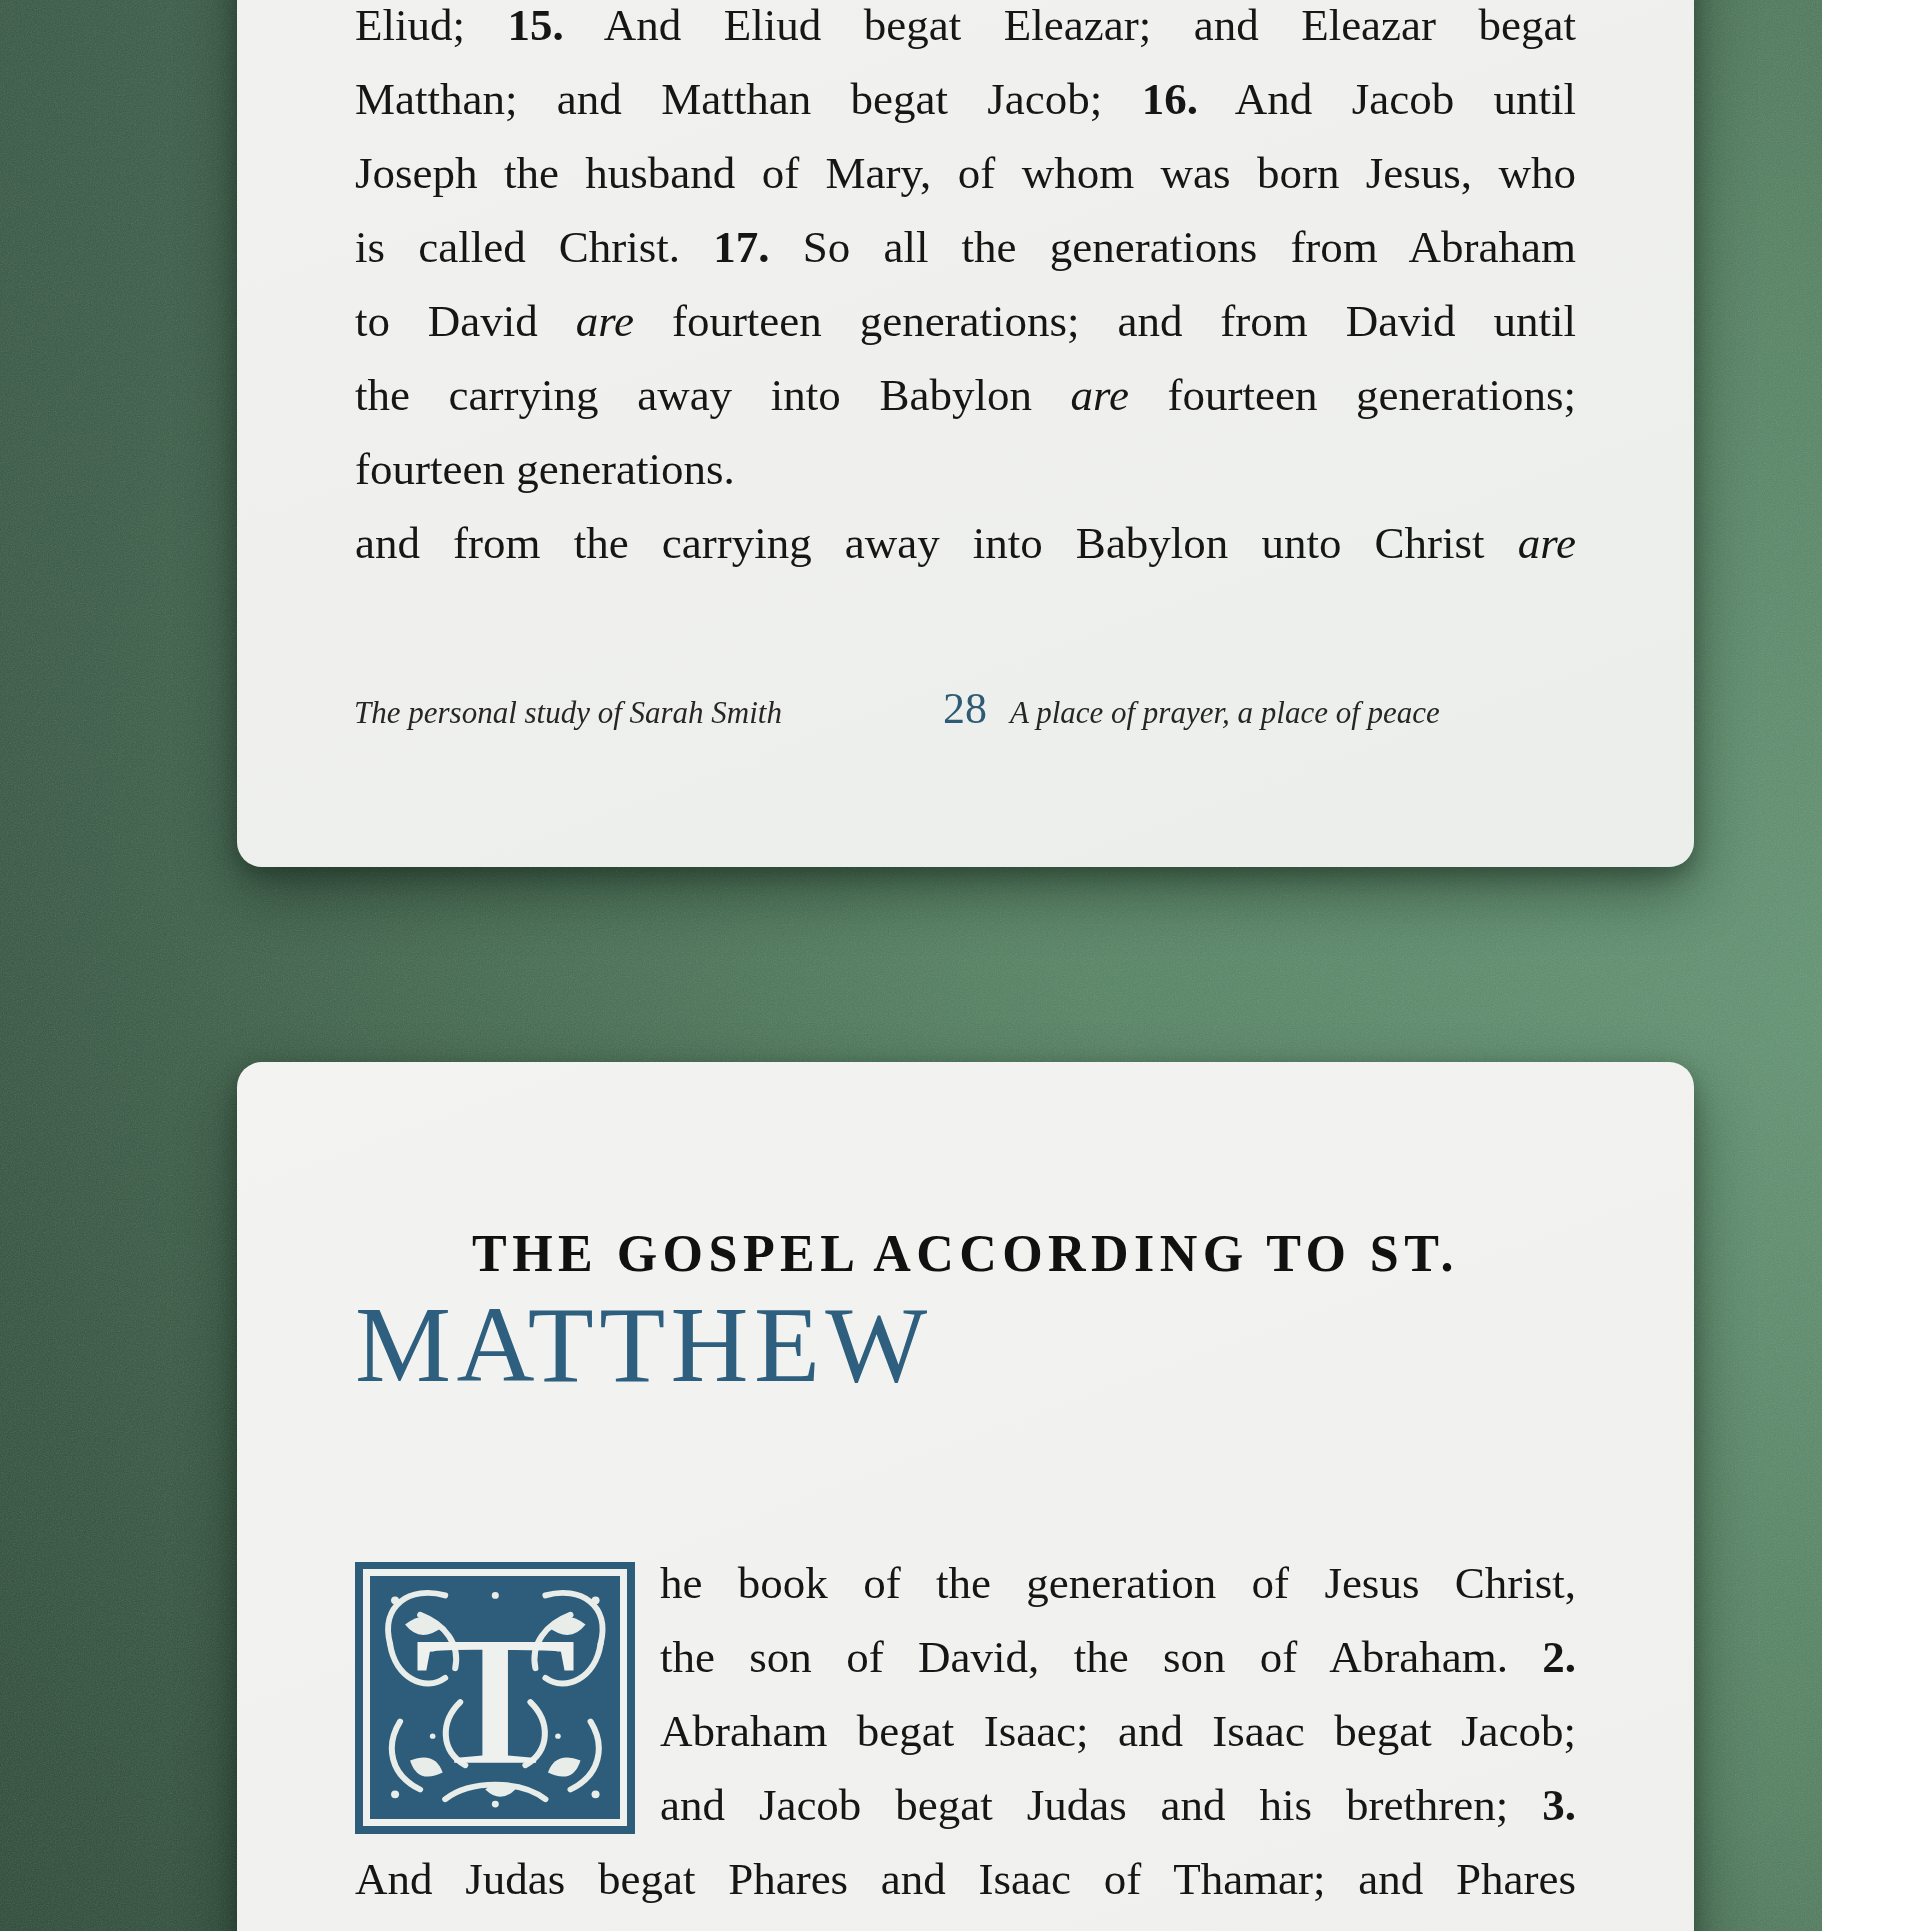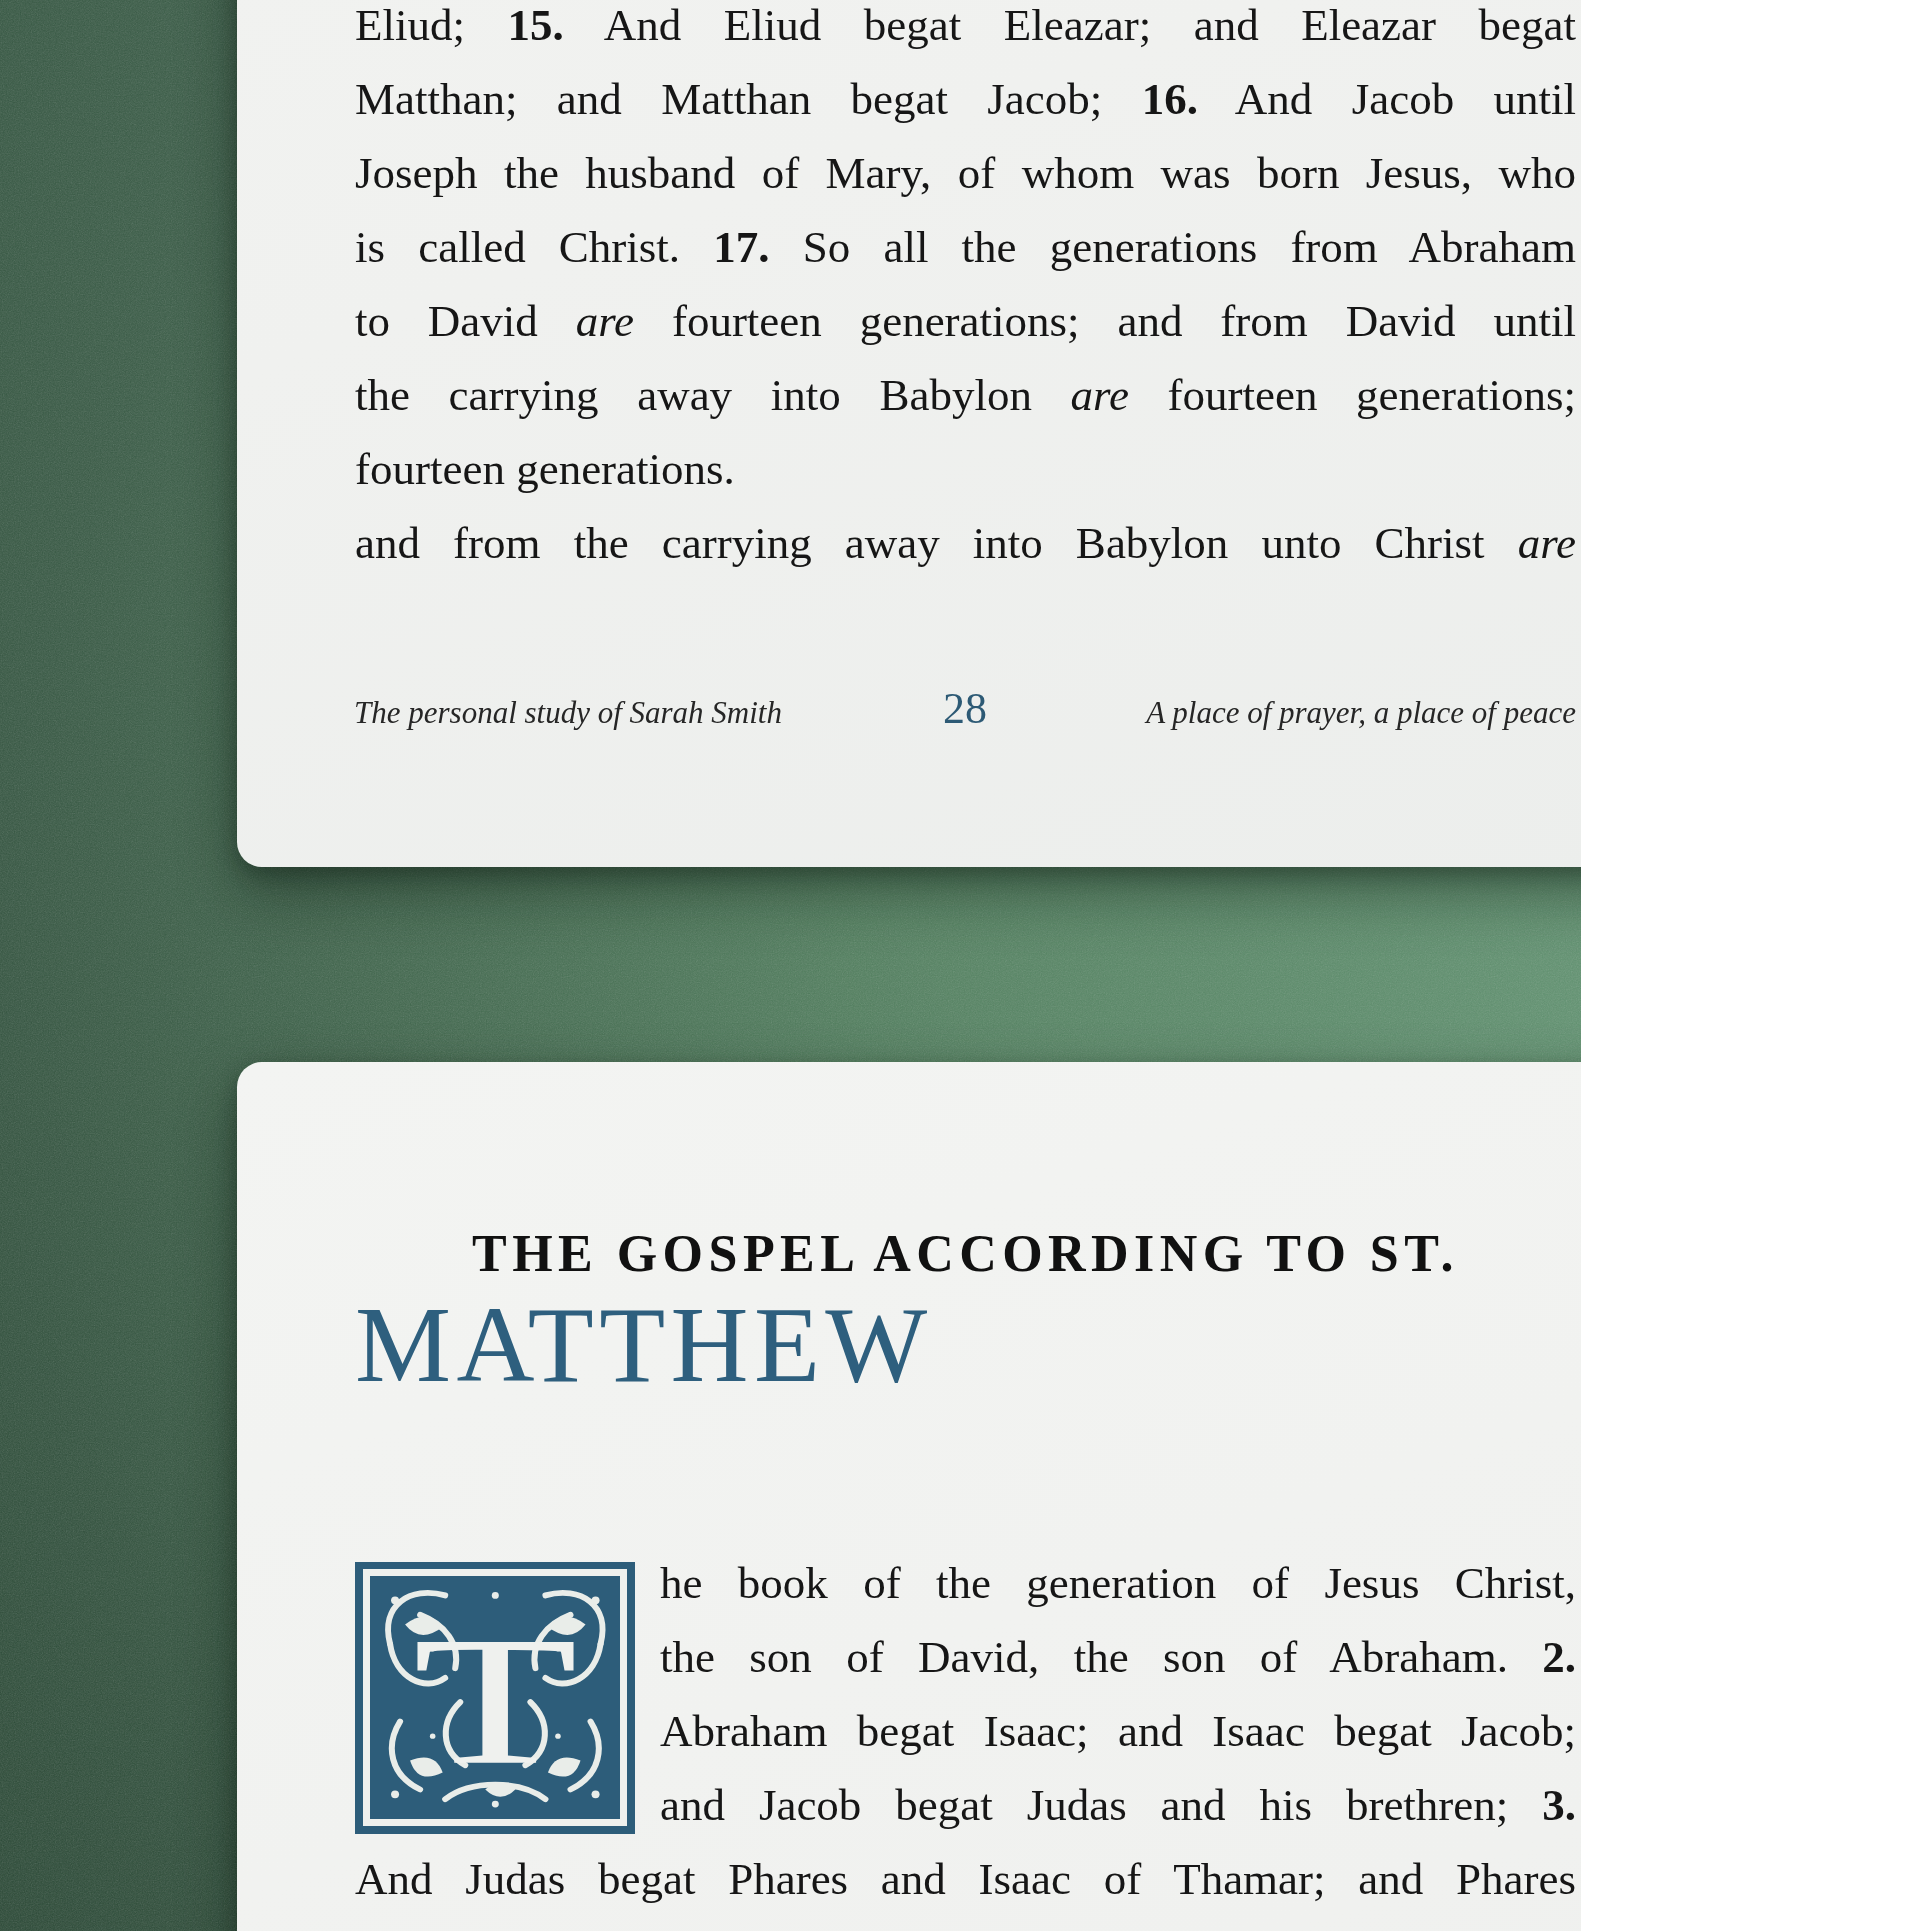--- a/index.html
+++ b/index.html
@@ -1,17 +1,17 @@
 <!DOCTYPE html>
 <html><head>
 <meta charset="utf-8">
 <style>
   html,body{margin:0;padding:0;}
   body{width:1931px;height:1931px;overflow:hidden;font-family:"Liberation Serif","DejaVu Serif",serif;}
-  .stage{position:relative;width:1581px;height:1931px;overflow:hidden;
+  .stage{position:relative;width:1822px;height:1931px;overflow:hidden;
     background:
       linear-gradient(52deg, rgba(12,34,20,.30) 0%, rgba(12,34,20,.12) 30%, rgba(0,0,0,0) 55%),
       radial-gradient(150% 125% at 102% 52%, #629472 0%, #538160 32%, #3c5f49 68%, #2f503c 100%);
   }
   .grain{position:absolute;inset:0;z-index:1;pointer-events:none;}
   .page{position:absolute;left:237px;width:1457px;height:1738px;z-index:2;
     background:linear-gradient(160deg,#f3f4f2 0%,#f0f1ef 55%,#ecEEec 100%);
     border-radius:25px;
     box-shadow:0 25px 58px rgba(8,22,13,.42), 0 7.7px 19.3px rgba(8,22,13,.28);
     box-sizing:border-box;padding:0 118px;}
@@ -19,21 +19,21 @@
   .page2{top:1062px;}
   .p1-body{padding-top:859px;}
   .line{font-size:45px;line-height:74px;color:#161616;
     text-align:justify;text-align-last:justify;}
   .line.last{text-align:justify;text-align-last:left;}
   .vn{font-weight:bold;}
   .it{font-style:italic;}
   .footer{position:absolute;left:117px;right:118px;bottom:133px;
     display:grid;grid-template-columns:1fr auto 1fr;align-items:baseline;}
   .footer .f-left,.footer .f-right{font-style:italic;font-size:31px;color:#262626;}
-  .footer .f-right{text-align:right;}
+  .footer .f-right{text-align:left;}
   .footer .f-num{font-size:44px;color:#2d5a75;padding:0 23px;}
   .kicker{margin-top:166px;text-align:center;font-weight:bold;font-size:52px;line-height:1;
     letter-spacing:.105em;color:#111111;white-space:nowrap;}
   .book-title{margin-top:8px;text-align:left;font-weight:normal;font-size:108px;line-height:1.05;
     letter-spacing:.05em;color:#2e5f7e;white-space:nowrap;}
   .p2-body{margin-top:145px;}
   .dropcap{float:left;width:280px;height:272px;margin:15.4px 25px 7.7px 0;
     background:#2d5d7a;padding:7.7px;box-sizing:border-box;}
   .dropcap-inner{width:100%;height:100%;border:7.7px solid #eff1ee;background:#2d5d7a;
     box-sizing:border-box;overflow:hidden;}

